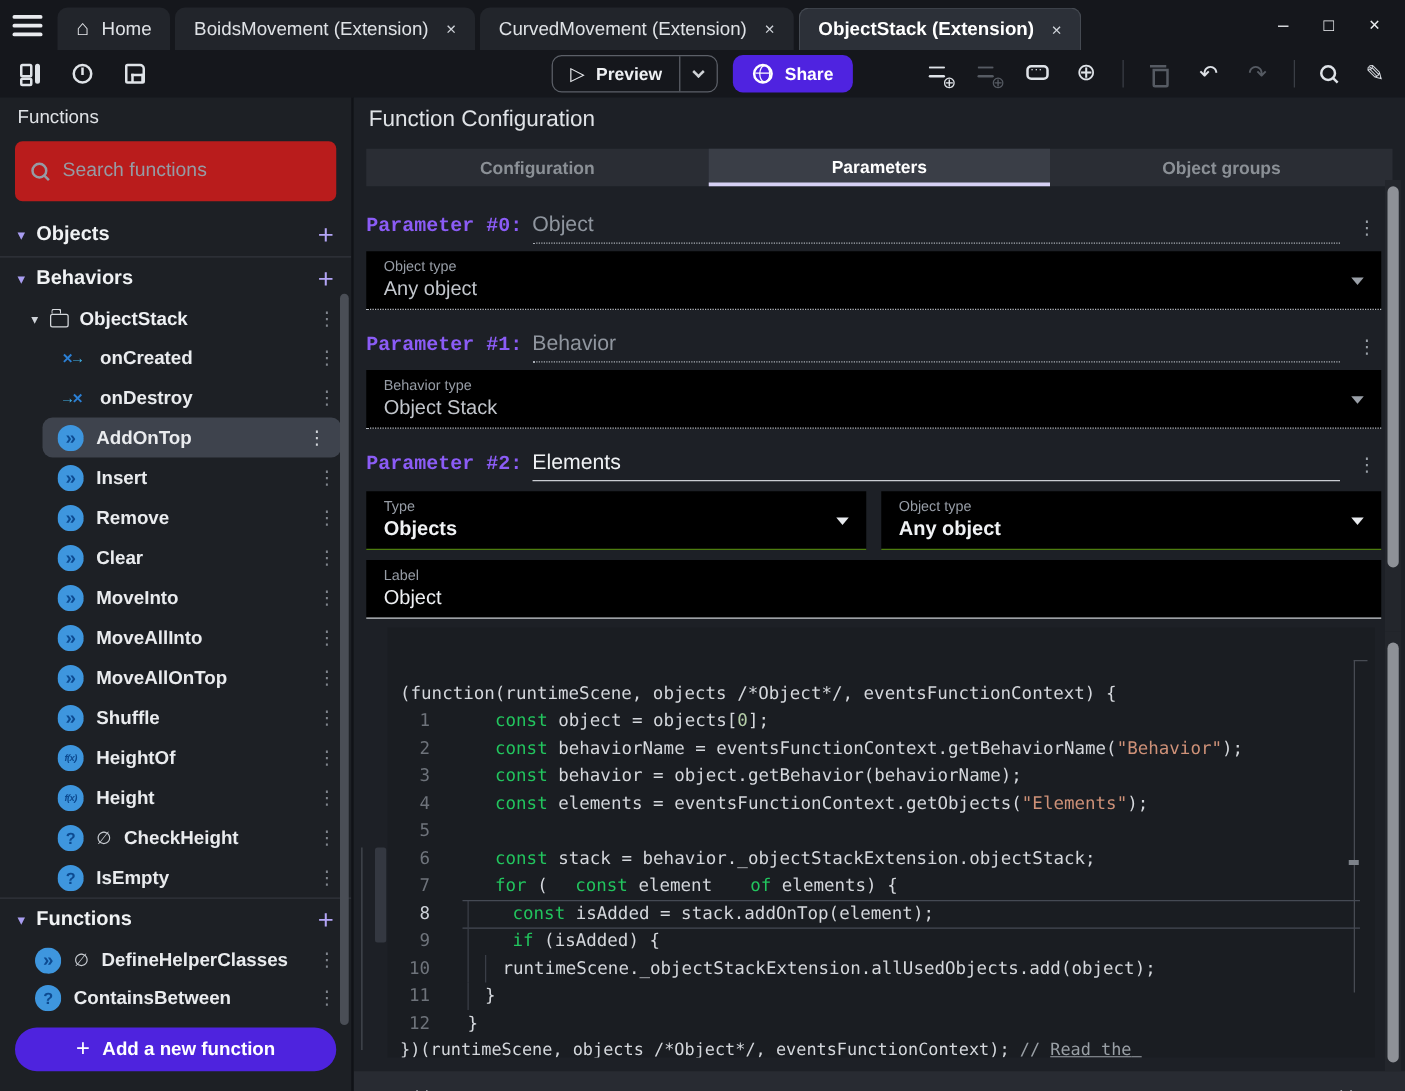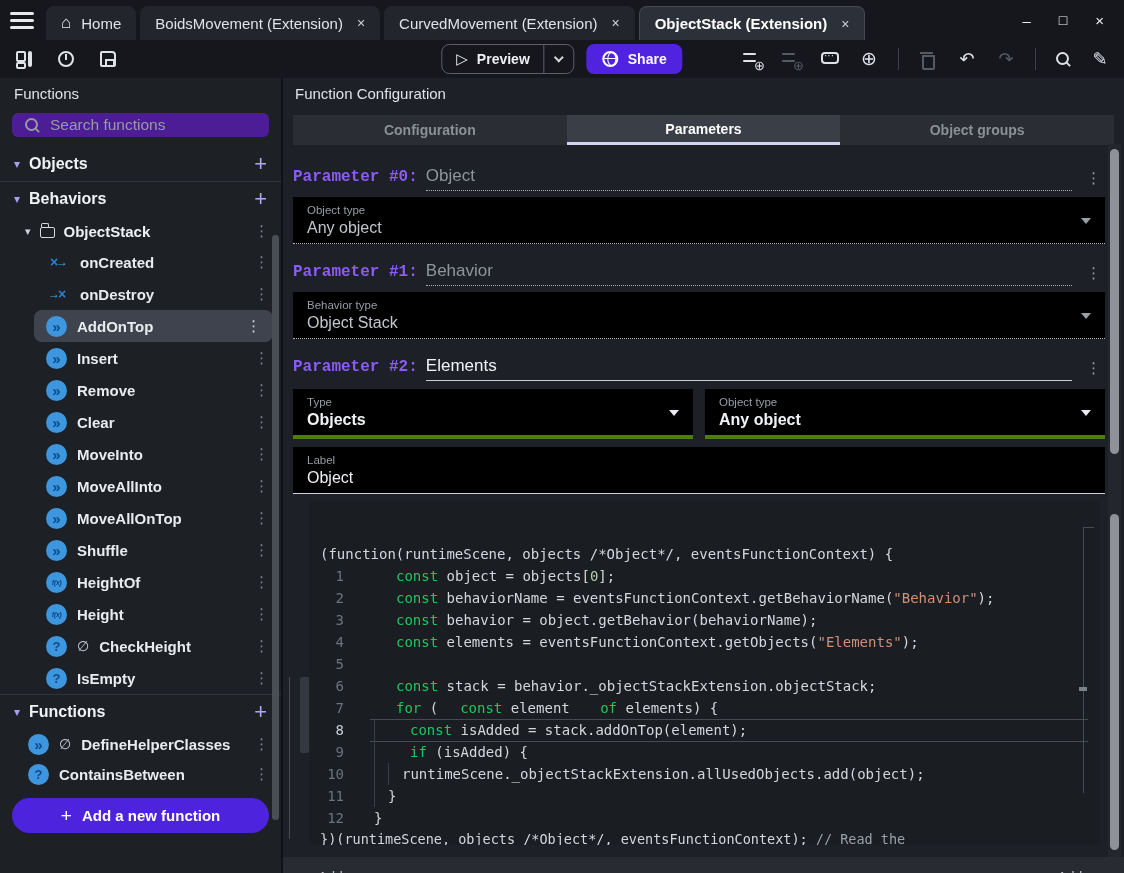--- a/index.html
+++ b/index.html
@@ -61,21 +61,21 @@
   .ic-globe { width:16px; height:16px; border:2px solid #fff; border-radius:50%; position:relative; }
   .ic-globe::before { content:""; position:absolute; left:50%; top:-1px; bottom:-1px; width:7px; margin-left:-3.5px; border:1.5px solid #fff; border-radius:50%; }
   .ic-globe::after { content:""; position:absolute; left:0; right:0; top:50%; margin-top:-1px; border-top:1.5px solid #fff; }
 
   
   .content { flex:1; display:flex; min-height:0; }
 
   
   .sidebar { width:283px; flex:none; background:#1d2025; position:relative; overflow:hidden; border-right:2px solid #101217; }
   .panel-title { padding:7px 14px 5px; font-size:15px; color:#dfe2e6; }
-  .search { margin:6px 12px 10px; height:24px; background:#4c1d95; border-radius:6px;
+  .search { margin:6px 12px 10px; height:48px; background:#b91c1c; border-radius:6px;
             display:flex; align-items:center; gap:10px; padding:0 12px; color:#969ba4; }
   .search input { flex:1; background:transparent; border:none; outline:none; color:#d6d9de;
                   font-size:15.5px; font-family:inherit; }
   .search input::placeholder { color:#969ba4; }
   .shead { height:34px; display:flex; align-items:center; padding:0 14px; gap:9px; cursor:pointer; }
   .shead .caret { color:#a99df1; font-size:12px; }
   .shead .slbl { font-weight:700; font-size:16px; color:#f0f2f4; }
   .shead .plus { margin-left:auto; color:#b3a5f6; font-size:22px; font-weight:400; line-height:20px; cursor:pointer; }
   .empty-text { padding:2px 14px 12px 24px; color:#b4b8bf; font-size:15px; }
   .sdivider { border-top:1px solid #32353c; }
@@ -99,36 +99,36 @@
   .lc { width:24px; display:inline-flex; align-items:center; justify-content:center; font-weight:800; flex:none; }
   .lc .lcx { color:#2b7fd4; font-size:14px; }
   .lc .lca { color:#41b1e8; font-size:12px; margin:0 -2px; }
   .addfn { margin:9px 12px; height:35px; border-radius:20px; background:#4e23de; color:#fff;
            font-weight:700; font-size:15px; display:flex; align-items:center; justify-content:center; gap:10px; cursor:pointer; }
   .addfn .plus2 { font-size:19px; font-weight:400; }
   .sscroll { position:absolute; right:2px; top:157px; width:7px; height:585px; background:#4a4e56; border-radius:4px; }
 
   
   .main { flex:1; background:#1d2026; position:relative; overflow:hidden; }
-  .main-title { padding:7px 12px 5px; font-size:15px; color:#dfe2e6; }
+  .main-title { padding:7px 12px 5px; font-size:18px; color:#dfe2e6; }
   .tabbar { margin:8px 10px 0; height:30px; background:#2a2d34; display:flex; }
   .tab2 { flex:1; display:flex; align-items:center; justify-content:center; font-size:14px; font-weight:700;
           color:#8b9096; cursor:pointer; }
   .tab2.active { background:#3a3e47; color:#fff; border-bottom:3px solid #d6d0f4; }
   .params { padding:0 19px 0 10px; }
   .prow { display:flex; align-items:flex-end; padding-right:4px; margin-top:16px; height:30px; }
   .prow.tight { margin-top:12px; }
   .plabel { font-weight:700; font-size:16px; color:#8b5cf6; white-space:nowrap; padding-bottom:5px;font-family:Liberation Mono, monospace; }
   .pname { flex:1; margin-left:8px; font-size:17px; padding-bottom:4px; border-bottom:1px dotted #a9adb5; }
   .pname.gray { color:#8f959e; }
   .pname.focus { color:#f0f2f5; border-bottom:1px solid #c9ccd2; }
   .prow .kebab { margin-left:14px; padding-bottom:4px; color:#9aa0a8; }
   .field { background:#000000; padding:7px 14px 6px; position:relative; margin-top:6px;
            border-bottom:1px dotted #b7bbc2; }
-  .field.solid { border-bottom:4px solid #4d7c0f; }
+  .field.solid { border-bottom:1px solid #4d7c0f; }
   .field.plain { border-bottom:1px solid #cfd3d9; }
   .flabel { font-size:11.5px; color:#979da6; }
   .fvalue { font-size:16px; margin-top:3px; color:#c2c6cc; }
   .fvalue.white { color:#f0f2f4; font-weight:700; }
   .tri { position:absolute; right:14px; top:50%; margin-top:-2px; width:0; height:0;
          border-left:5px solid transparent; border-right:5px solid transparent; border-top:6px solid #9aa0a8; }
   .tri.white { border-top-color:#e8eaee; }
   .cols { display:flex; gap:12px; margin-top:8px; }
   .cols .field { flex:1; margin-top:0; }
   .pscroll-track { position:absolute; right:3px; top:66px; width:13px; height:361px; background:#23262c; }

